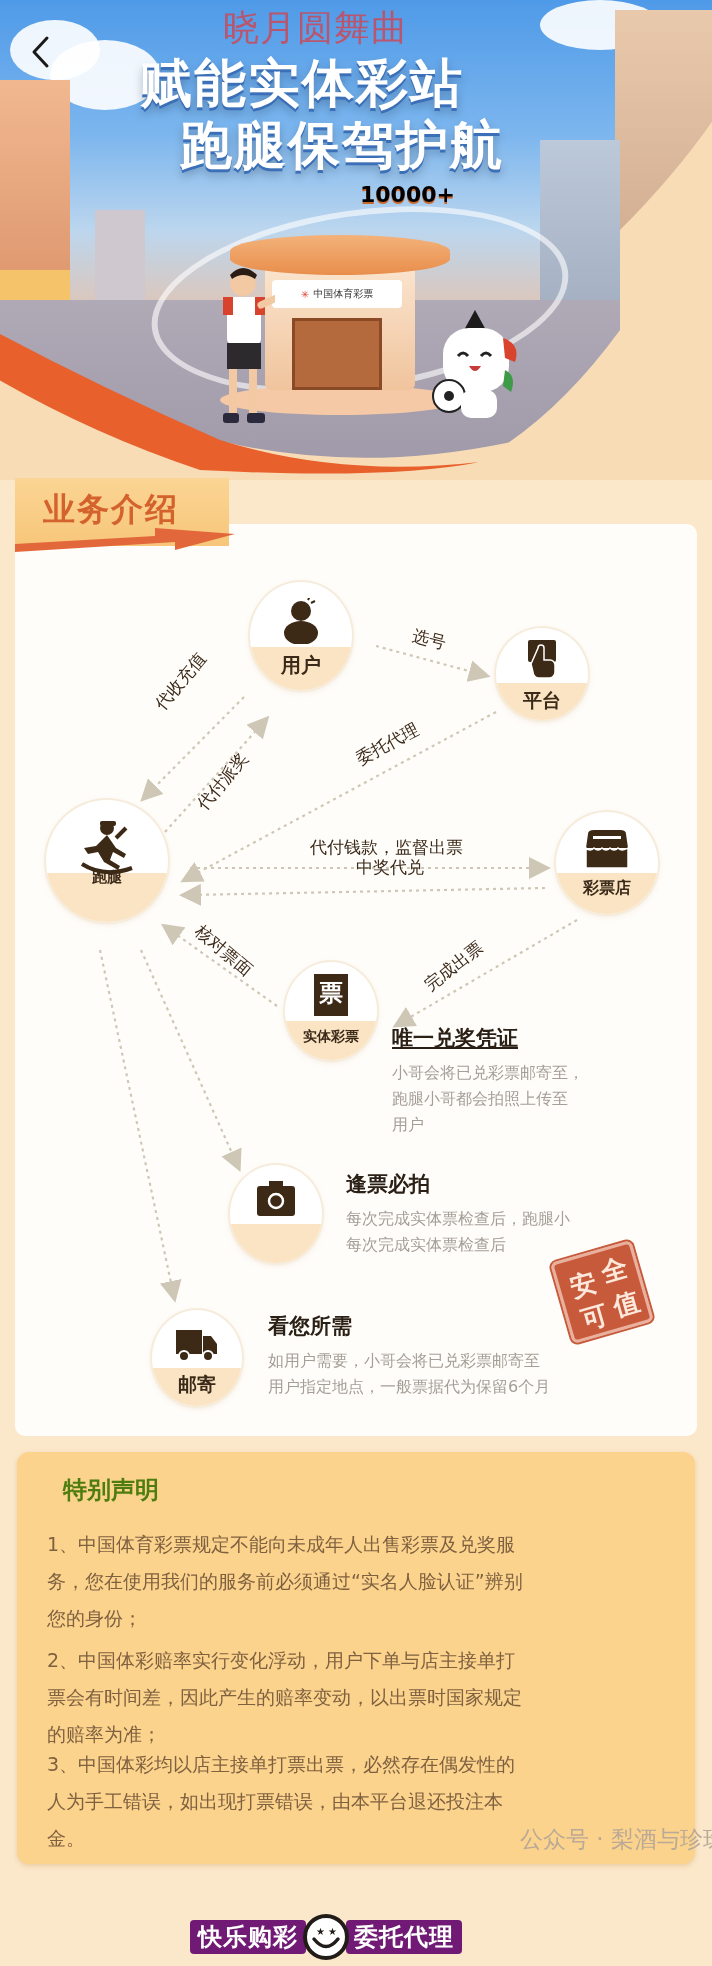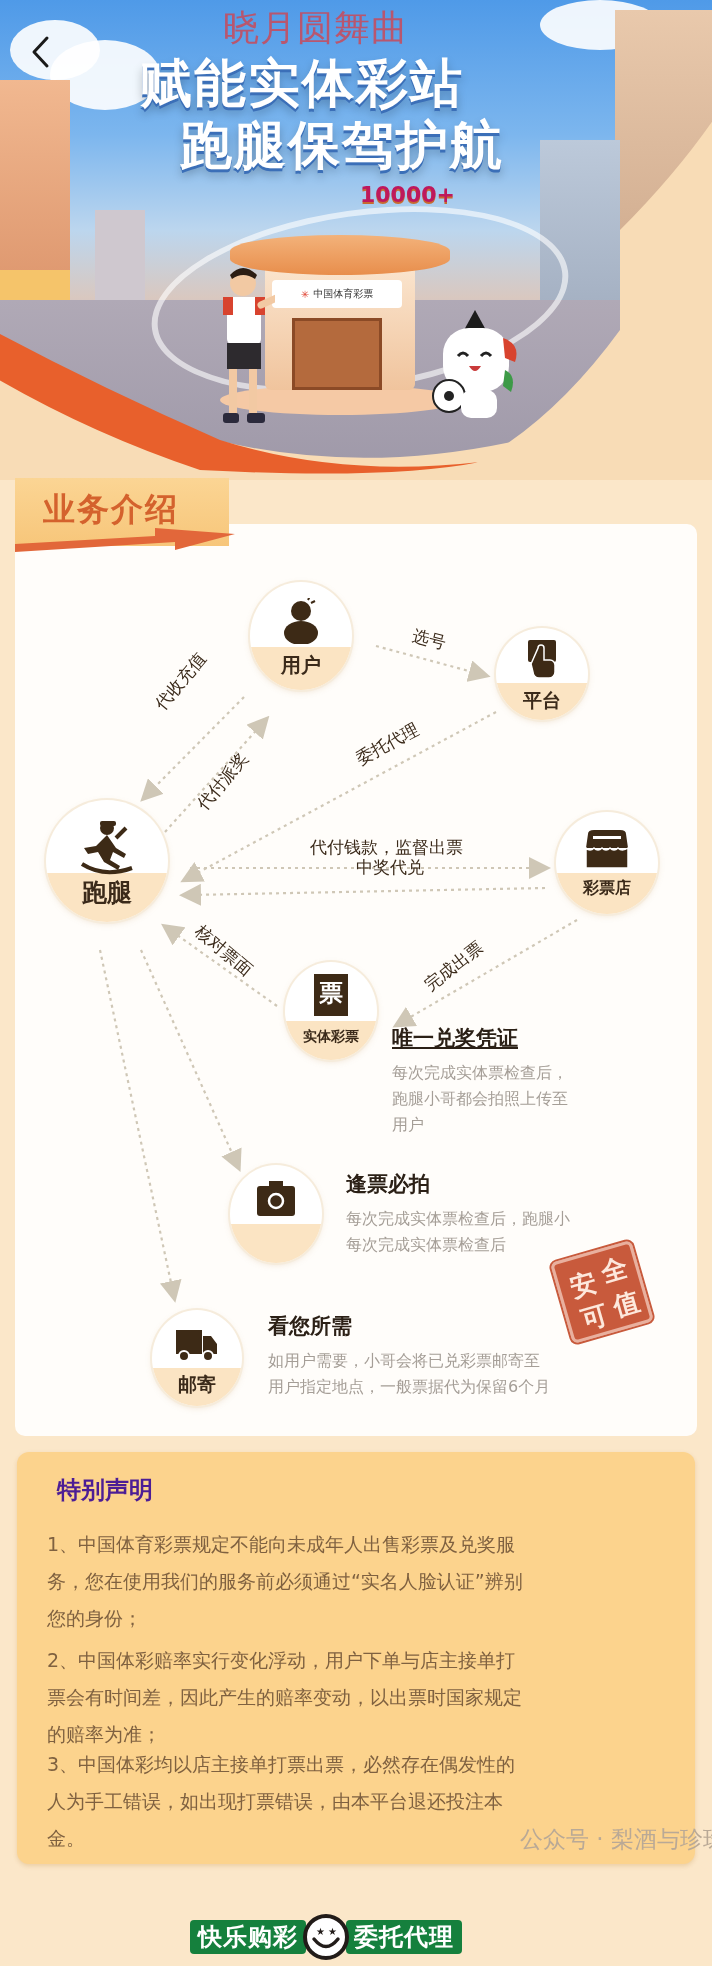--- a/index.html
+++ b/index.html
@@ -18,21 +18,21 @@
   .hero-title .l2 { display: block; padding-left: 40px; }
   .watermark { position: absolute; left: 223px; top: 4px; color: #c94a5a; font-size: 36px; font-family: "DejaVu Serif", serif; opacity: .85; letter-spacing: 1px; }
   .back-btn { position: absolute; left: 22px; top: 32px; width: 36px; height: 40px; display: flex; align-items: center; justify-content: center; cursor: pointer; }
 
   .kiosk { position: absolute; left: 230px; top: 200px; width: 220px; height: 220px; }
   .kiosk-roof { position: absolute; left: 0; top: 35px; width: 220px; height: 40px; background: linear-gradient(#f3b27a,#e88e4c); border-radius: 50%/40%; }
   .kiosk-body { position: absolute; left: 35px; top: 60px; width: 150px; height: 130px; background: linear-gradient(#fbe6d0,#f0c49d); border-radius: 6px; }
   .kiosk-sign { position: absolute; left: 42px; top: 80px; width: 130px; height: 28px; background: #fff; border-radius: 4px; display: flex; align-items: center; justify-content: center; font-size: 10px; color: #333; }
   .kiosk-door { position: absolute; left: 62px; top: 118px; width: 90px; height: 72px; background: #b46a3d; border: 3px solid #8b4a26; }
   .kiosk-base { position: absolute; left: -10px; top: 185px; width: 240px; height: 30px; background: #f5c9a5; border-radius: 50%; }
-  .count-badge { position: absolute; left: 360px; top: 182px; color: #be185d; font-weight: bold; font-size: 22px; text-shadow: 0 2px 0 #c86a30; }
+  .count-badge { position: absolute; left: 360px; top: 182px; color: #000000; font-weight: bold; font-size: 22px; text-shadow: 0 2px 0 #c86a30; }
   .ring { position: absolute; left: 150px; top: 210px; width: 420px; height: 180px; border: 6px solid rgba(255,255,255,.6); border-radius: 50%; transform: rotate(-8deg); }
   .player { position: absolute; left: 205px; top: 265px; width: 70px; height: 175px; }
   .mascot { position: absolute; left: 425px; top: 310px; width: 100px; height: 110px; }
 
   
   .section-tab { position: absolute; left: 15px; top: 478px; width: 220px; height: 72px; }
   .section-tab .tab-bg { position: absolute; left: 0; top: 0; width: 214px; height: 68px; background: linear-gradient(#fbd594,#f7c67a); }
   .section-tab .tab-label { position: absolute; left: 28px; top: 10px; font-size: 32px; font-weight: bold; color: #d4622d; letter-spacing: 2px; }
 
   
@@ -46,26 +46,26 @@
   .desc-title { position: absolute; font-size: 21px; font-weight: bold; color: #2b2016; white-space: nowrap; }
   .desc-text { position: absolute; font-size: 16px; color: #a59e97; line-height: 26px; }
   svg.arrows { position: absolute; left: 0; top: 0; }
 
   .seal { position: absolute; left: 560px; top: 1250px; width: 84px; height: 84px; transform: rotate(-16deg);
     background: #c85a3c; border: 3px solid #e9b09e; outline: 2px solid #c85a3c; border-radius: 6px; }
   .seal span { position: absolute; color: #fde8dc; font-weight: bold; font-size: 26px; }
 
   
   .notice { position: absolute; left: 17px; top: 1452px; width: 678px; height: 412px; background: #fcd38d; border-radius: 12px; box-shadow: 0 2px 4px rgba(200,150,80,.3); }
-  .notice-title { position: absolute; left: 40px; top: 22px; font-size: 24px; font-weight: bold; color: #4c1d95; }
+  .notice-title { position: absolute; left: 46px; top: 22px; font-size: 24px; font-weight: bold; color: #4d7c0f; }
   .notice-item { position: absolute; left: 30px; width: 630px; font-size: 19px; line-height: 37px; color: #7f6140; }
 
   
   .slogan { position: absolute; left: 190px; top: 1918px; height: 38px; display: flex; align-items: center; }
-  .slogan .pill { background: #15803d; color: #fff; font-weight: bold; font-size: 24px; height: 34px; line-height: 34px; padding: 0 8px; border-radius: 4px; letter-spacing: 1px; }
+  .slogan .pill { background: #701a75; color: #fff; font-weight: bold; font-size: 24px; height: 34px; line-height: 34px; padding: 0 8px; border-radius: 4px; letter-spacing: 1px; }
   .slogan .smiley { width: 46px; height: 46px; border-radius: 50%; background: #fff; border: 4px solid #221c19; position: relative; margin: 0 -3px; z-index: 2; }
   .source-credit { position: absolute; left: 520px; top: 1824px; font-size: 23px; color: #b9a996; white-space: nowrap; }
 </style>
 </head>
 <body>
 
 <div class="hero">
   <div class="hero-sky"></div>
 
   <div class="cloud" style="left:10px;top:20px;width:90px;height:60px;"></div>
@@ -203,21 +203,21 @@
 
 <div class="node" style="left:46px;top:800px;width:122px;height:122px;">
   <div class="node-bottom"></div>
   <svg class="node-icon" style="top:20px;" width="54" height="56" viewBox="0 0 54 56">
     <circle cx="27" cy="8" r="7" fill="#3d2a16"></circle>
     <rect x="20" y="1" width="16" height="5" rx="2" fill="#3d2a16"></rect>
     <path d="M27 15 L36 28 L46 34 L44 38 L33 32 L30 40 L40 46 L38 50 L24 42 L18 32 L8 34 L4 28 L16 26 Z" fill="#3d2a16"></path>
     <path d="M36 18 L46 8" stroke="#3d2a16" stroke-width="4"></path>
     <path d="M2 44 Q24 58 52 48" stroke="#3d2a16" stroke-width="4" fill="none"></path>
   </svg>
-  <div class="node-label" style="top:76px;font-size:25px;">跑腿</div>
+  <div class="node-label" style="top:68px;font-size:15px;">跑腿</div>
 </div>
 
 <div class="node" style="left:556px;top:812px;width:102px;height:102px;">
   <div class="node-bottom"></div>
   <svg class="node-icon" style="top:18px;" width="46" height="40" viewBox="0 0 46 40">
     <path d="M4 4 Q4 0 10 0 H36 Q42 0 42 4 L44 18 H2 Z" fill="#3d2a16"></path>
     <rect x="9" y="6" width="28" height="3" fill="#fff"></rect>
     <path d="M2 18 Q6 22 10 18 Q14 22 18 18 Q22 22 26 18 Q30 22 34 18 Q38 22 44 18 V38 H2 Z" fill="#3d2a16" stroke="#fff" stroke-width="1.5"></path>
   </svg>
   <div class="node-label" style="top:66px;font-size:16px;">彩票店</div>
@@ -254,21 +254,21 @@
 <div class="edge-label" style="left:150px;top:700px;transform:rotate(-50deg);transform-origin:left top;">代收充值</div>
 <div class="edge-label" style="left:192px;top:800px;transform:rotate(-50deg);transform-origin:left top;">代付派奖</div>
 <div class="edge-label" style="left:352px;top:750px;transform:rotate(-28deg);transform-origin:left top;">委托代理</div>
 <div class="edge-label" style="left:310px;top:836px;">代付钱款，监督出票</div>
 <div class="edge-label" style="left:356px;top:856px;">中奖代兑</div>
 <div class="edge-label" style="left:205px;top:920px;transform:rotate(40deg);transform-origin:left top;">核对票面</div>
 <div class="edge-label" style="left:420px;top:978px;transform:rotate(-38deg);transform-origin:left top;">完成出票</div>
 
 <div class="desc-title" style="left:392px;top:1024px;text-decoration:underline;">唯一兑奖凭证</div>
 <div class="desc-text" style="left:392px;top:1060px;">
-  <div>每次完成实体票检查后，</div>
+  <div>小哥会将已兑彩票邮寄至，</div>
   <div>跑腿小哥都会拍照上传至</div>
   <div>用户</div>
 </div>
 
 <div class="desc-title" style="left:346px;top:1170px;">逢票必拍</div>
 <div class="desc-text" style="left:346px;top:1206px;">
   <div>每次完成实体票检查后，跑腿小</div>
   <div>每次完成实体票检查后</div>
 </div>
 

